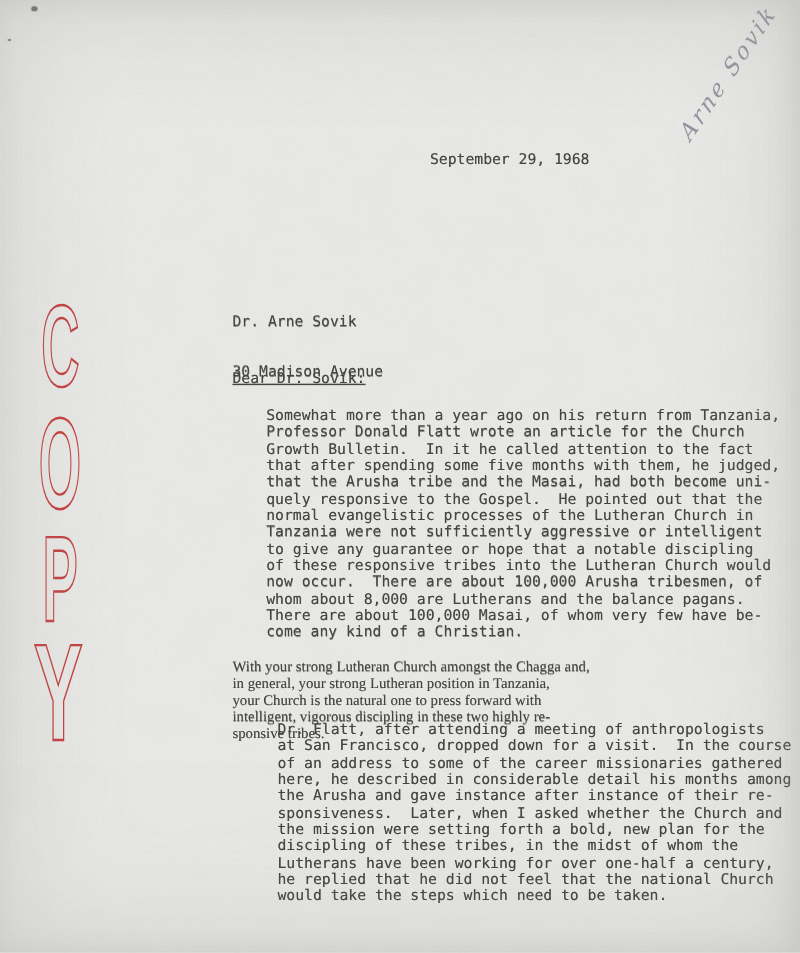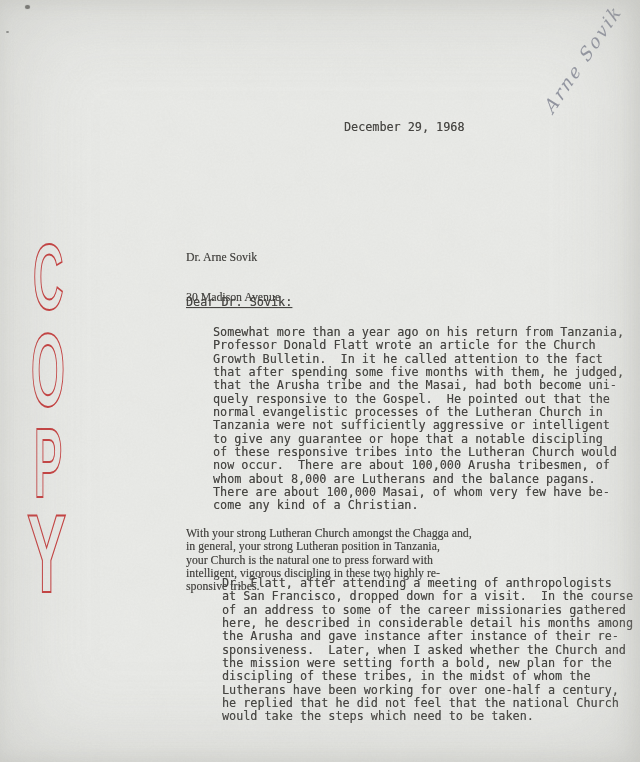--- a/index.html
+++ b/index.html
@@ -17,21 +17,21 @@
     font-family: "DejaVu Sans Mono", "Liberation Mono", monospace;
     font-size: 11.7px;
     line-height: 13.35px;
     letter-spacing: 0.05px;
     color: #3f3e3b;
     text-shadow: 0.2px 0.2px 0.4px rgba(62,60,56,0.55);
     white-space: pre;
     margin: 0;
   }
   .date-line      { left: 344px; top: 121px; }
-  .address-block  { left: 186px; top: 224px; font-family: Liberation Serif, serif; }
+  .address-block  { left: 186px; top: 224px; }
   .salutation     { left: 186px; top: 296px; text-decoration: underline; }
   .para-1         { left: 186px; top: 326px; margin-left: 27px; }
   .para-2         { left: 186px; top: 527px; font-family: Liberation Serif, serif; }
   .para-3         { left: 186px; top: 577px; margin-left: 36px; }
 
   
   .copy-stamp { position: absolute; left: 0; top: 230px; }
   .stamp-letter {
     font-family: "Liberation Sans", sans-serif;
     font-weight: 700;
@@ -70,21 +70,21 @@
   }
   .vignette { box-shadow: inset 0 0 90px rgba(162,163,157,0.38), inset -6px 0 20px rgba(158,158,152,0.22); }
 </style>
 </head>
 <body>
 
 <div class="page">
 
   <div class="handwriting">Arne Sovik</div>
 
-  <pre class="typed date-line">December 29, 1968</pre>
+  <pre class="typed date-line">September 29, 1968</pre>
 
   <svg class="copy-stamp" width="100" height="380" viewBox="0 0 100 380" aria-hidden="true">
     <text class="stamp-letter" vector-effect="non-scaling-stroke" transform="translate(33,79) scale(0.92,2.02)">C</text>
     <text class="stamp-letter" vector-effect="non-scaling-stroke" transform="translate(31,176) scale(0.95,2.25)">O</text>
     <text class="stamp-letter" vector-effect="non-scaling-stroke" transform="translate(34,267) scale(0.92,2.12)">P</text>
     <text class="stamp-letter" vector-effect="non-scaling-stroke" transform="translate(27,362) scale(1.28,2.40)">Y</text>
   </svg>
 
   <div class="typed address-block">
     <div>Dr. Arne Sovik</div>

